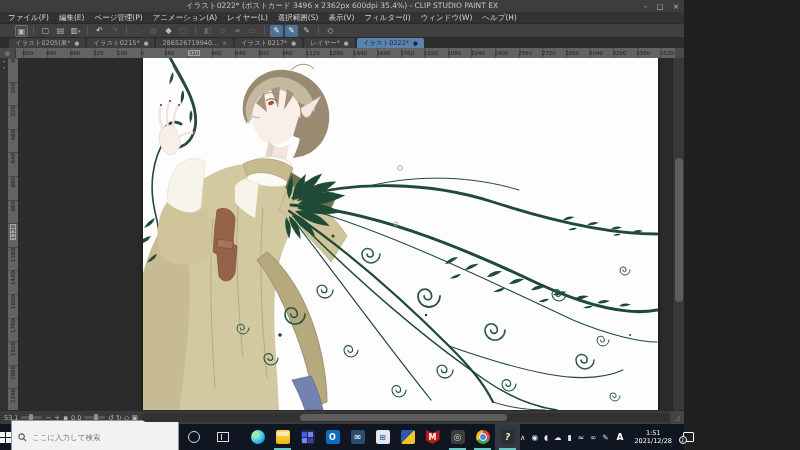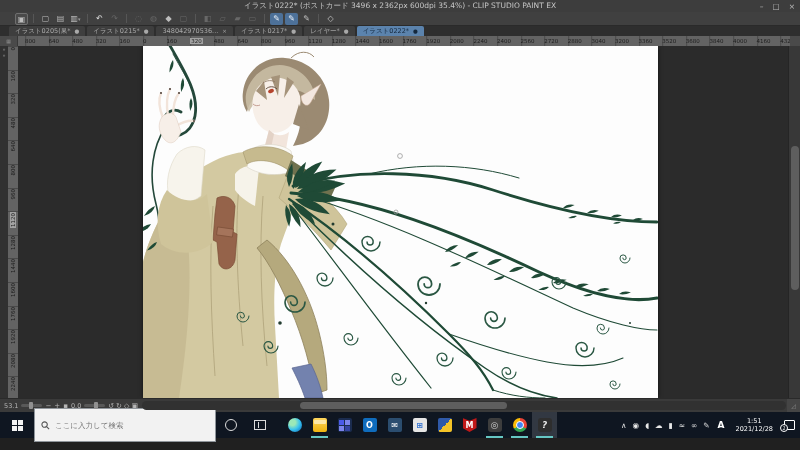--- a/index.html
+++ b/index.html
@@ -1,18 +1,18 @@
 <!DOCTYPE html>
 <html><head>
 <meta charset="utf-8">
 <style>
   * { margin:0; padding:0; box-sizing:border-box; }
   html,body { width:800px; height:450px; overflow:hidden; background:#202020;
     font-family:"DejaVu Sans","Liberation Sans",sans-serif; }
-  #app { width:800px; height:450px; display:flex; flex-direction:column;border-radius:6px; }
+  #app { width:684px; height:450px; display:flex; flex-direction:column;border-radius:6px; }
 
   
   .titlebar { height:12px; background:#3d3d3d; position:relative; display:flex;
     align-items:center; justify-content:center; font-size:7.5px; color:#c6c6c6; }
   .win-controls { position:absolute; right:5px; top:0; height:12px; display:flex;
     gap:9px; align-items:center; font-size:7.5px; color:#bdbdbd; }
 
   
   .menubar { height:12px; background:#323232; display:flex; align-items:center;
     padding-left:3px; font-size:7.5px; color:#d8d8d8; border-bottom:1px solid #2a2a2a; }
@@ -135,20 +135,32 @@
 
   <div class="titlebar">
     <span>イラスト0222* (ポストカード 3496 x 2362px 600dpi 35.4%) - CLIP STUDIO PAINT EX</span>
     <span class="win-controls">
       <span>–</span>
       <span>□</span>
       <span>×</span>
     </span>
   </div>
 
+  <div class="menubar">
+      <span class="menu-item">ファイル(F)</span>
+      <span class="menu-item">編集(E)</span>
+      <span class="menu-item">ページ管理(P)</span>
+      <span class="menu-item">アニメーション(A)</span>
+      <span class="menu-item">レイヤー(L)</span>
+      <span class="menu-item">選択範囲(S)</span>
+      <span class="menu-item">表示(V)</span>
+      <span class="menu-item">フィルター(I)</span>
+      <span class="menu-item">ウィンドウ(W)</span>
+      <span class="menu-item">ヘルプ(H)</span>
+    </div>
 
   <div class="commandbar">
       <span class="cmd boxed">▣</span>
       <div class="cmd-sep"></div>
       <span class="cmd">▢</span>
       <span class="cmd">▤</span>
       <span class="cmd">▥<span class="caret">▾</span></span>
       <div class="cmd-sep"></div>
       <span class="cmd bright">↶</span>
       <span class="cmd dim">↷</span>
@@ -173,21 +185,21 @@
   <div class="tabbar">
       <div class="tab">
         <span class="label">イラスト0205(果*</span>
         <span class="badge">●</span>
       </div>
       <div class="tab">
         <span class="label">イラスト0215*</span>
         <span class="badge">●</span>
       </div>
       <div class="tab">
-        <span class="label">348042970536...</span>
+        <span class="label">286526719940...</span>
         <span class="badge">×</span>
       </div>
       <div class="tab">
         <span class="label">イラスト0217*</span>
         <span class="badge">●</span>
       </div>
       <div class="tab">
         <span class="label">レイヤー*</span>
         <span class="badge">●</span>
       </div>

